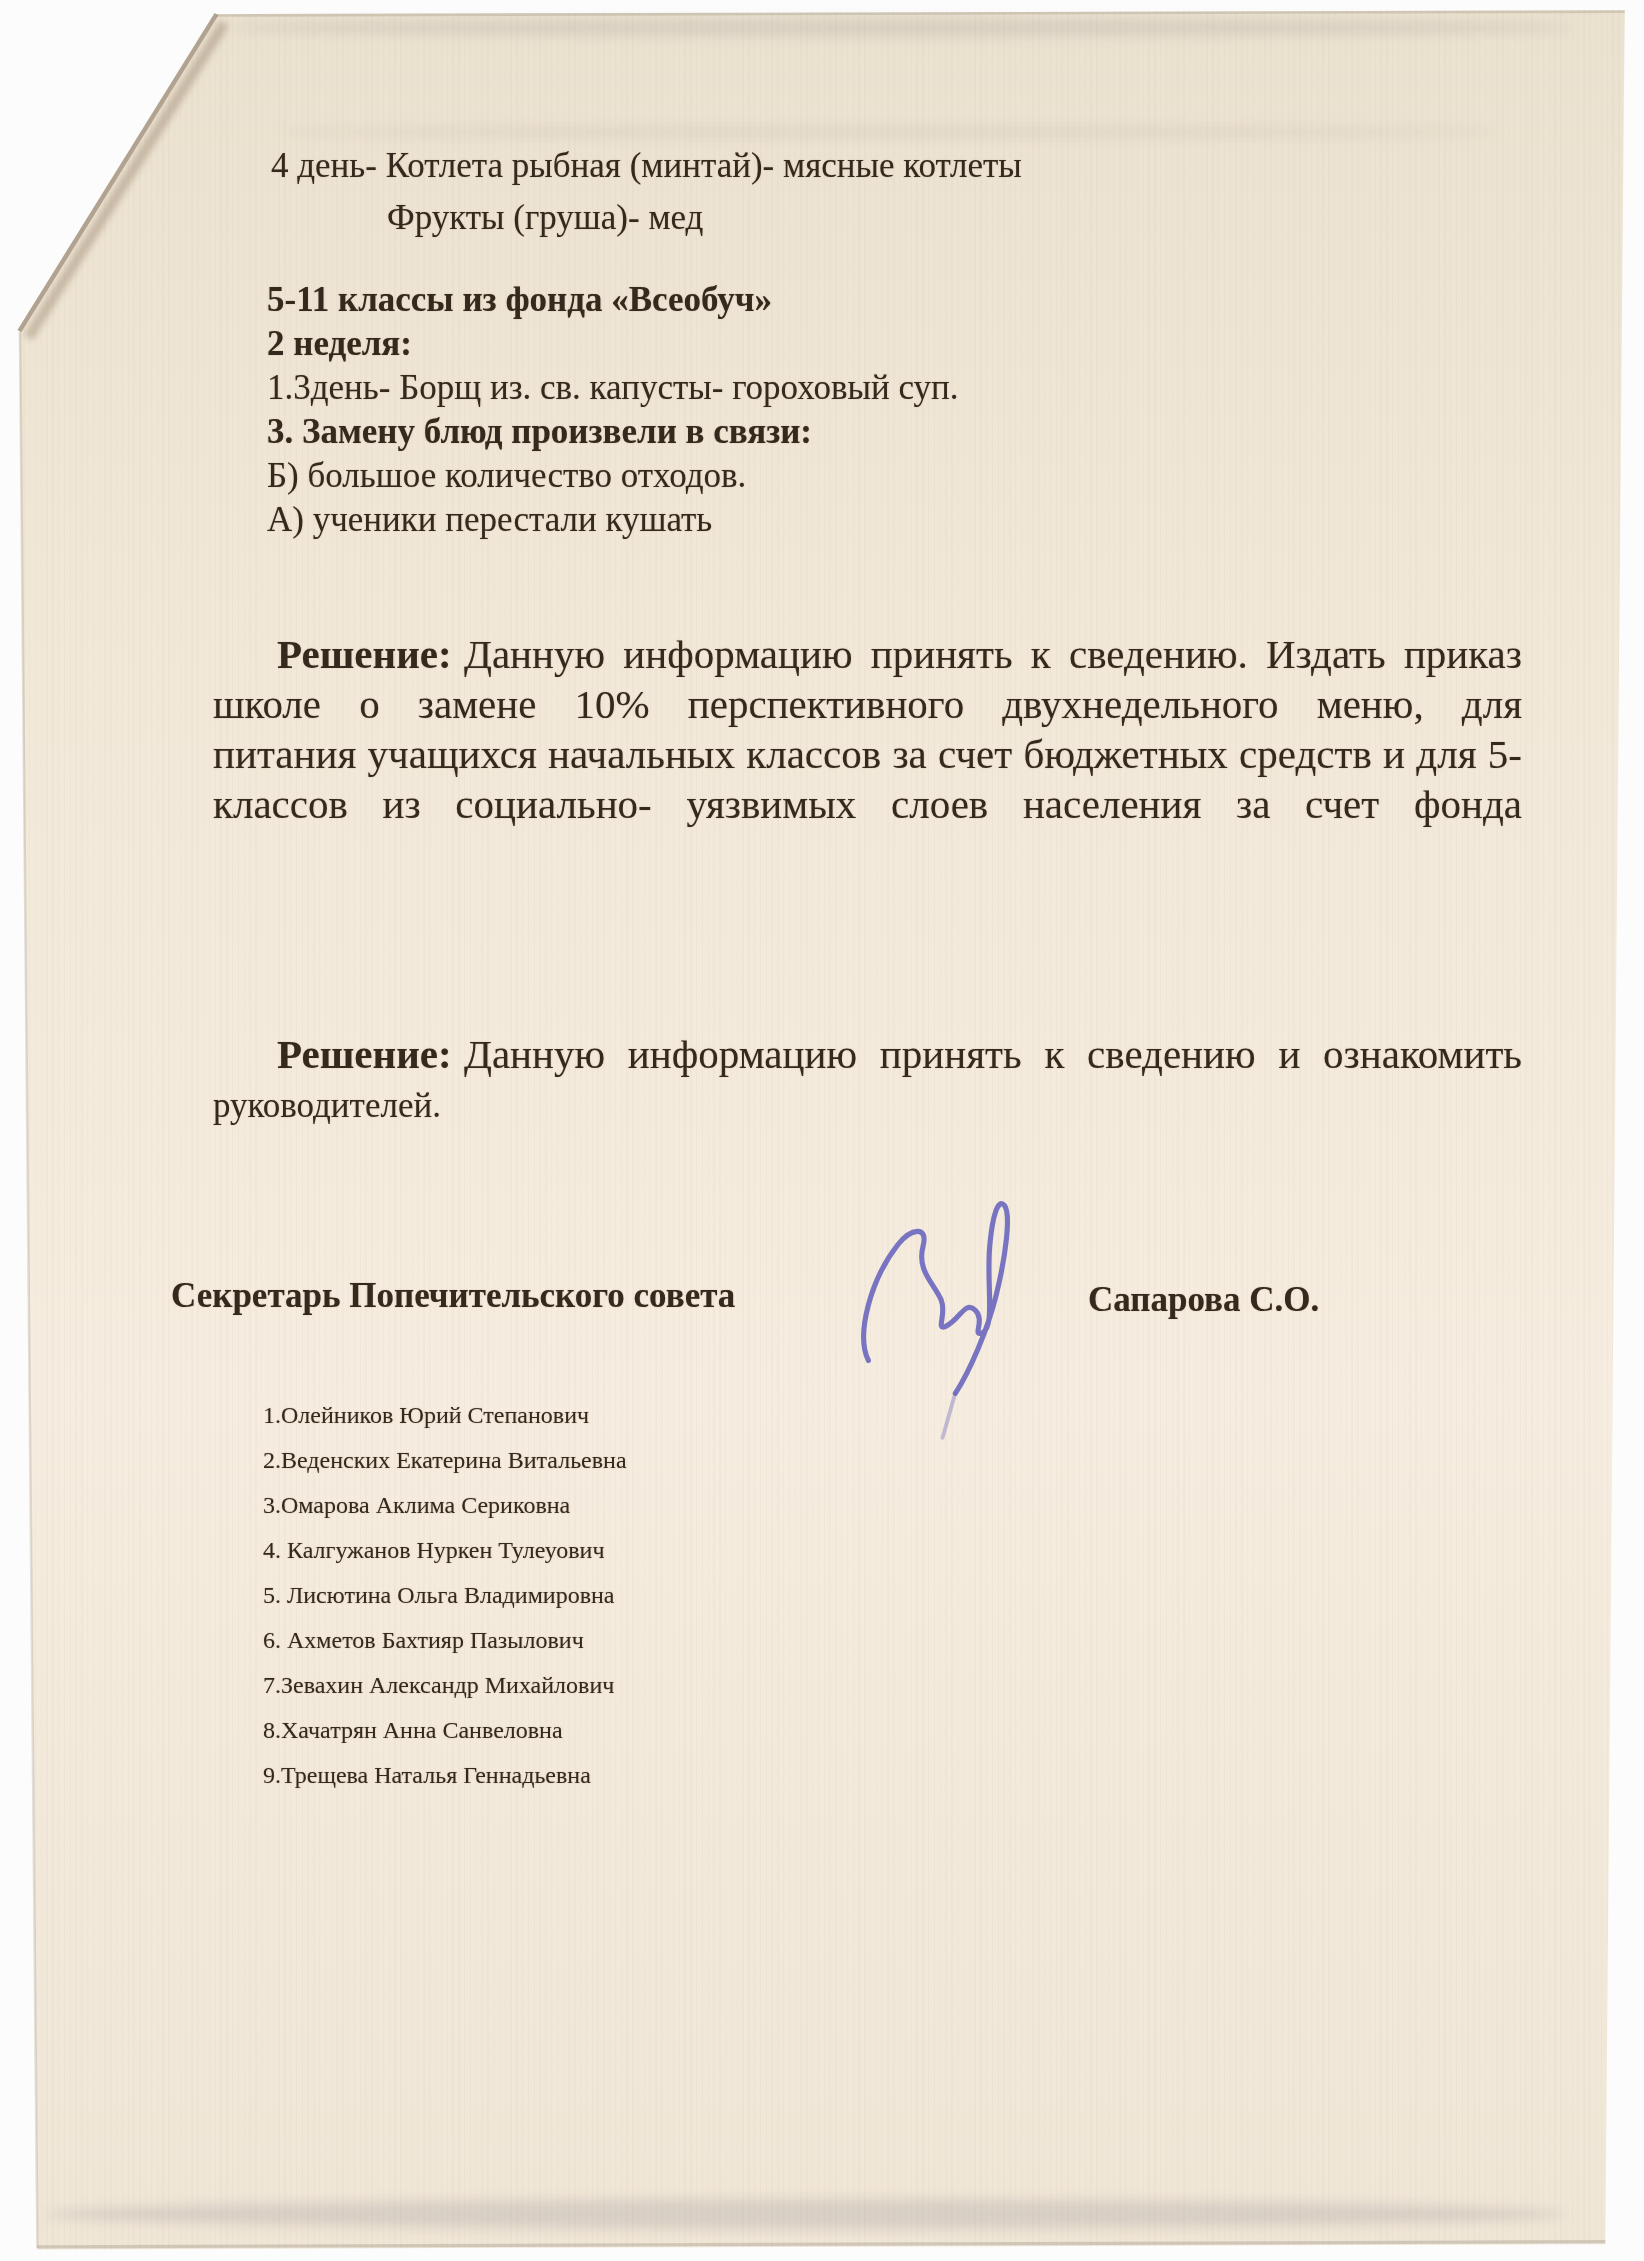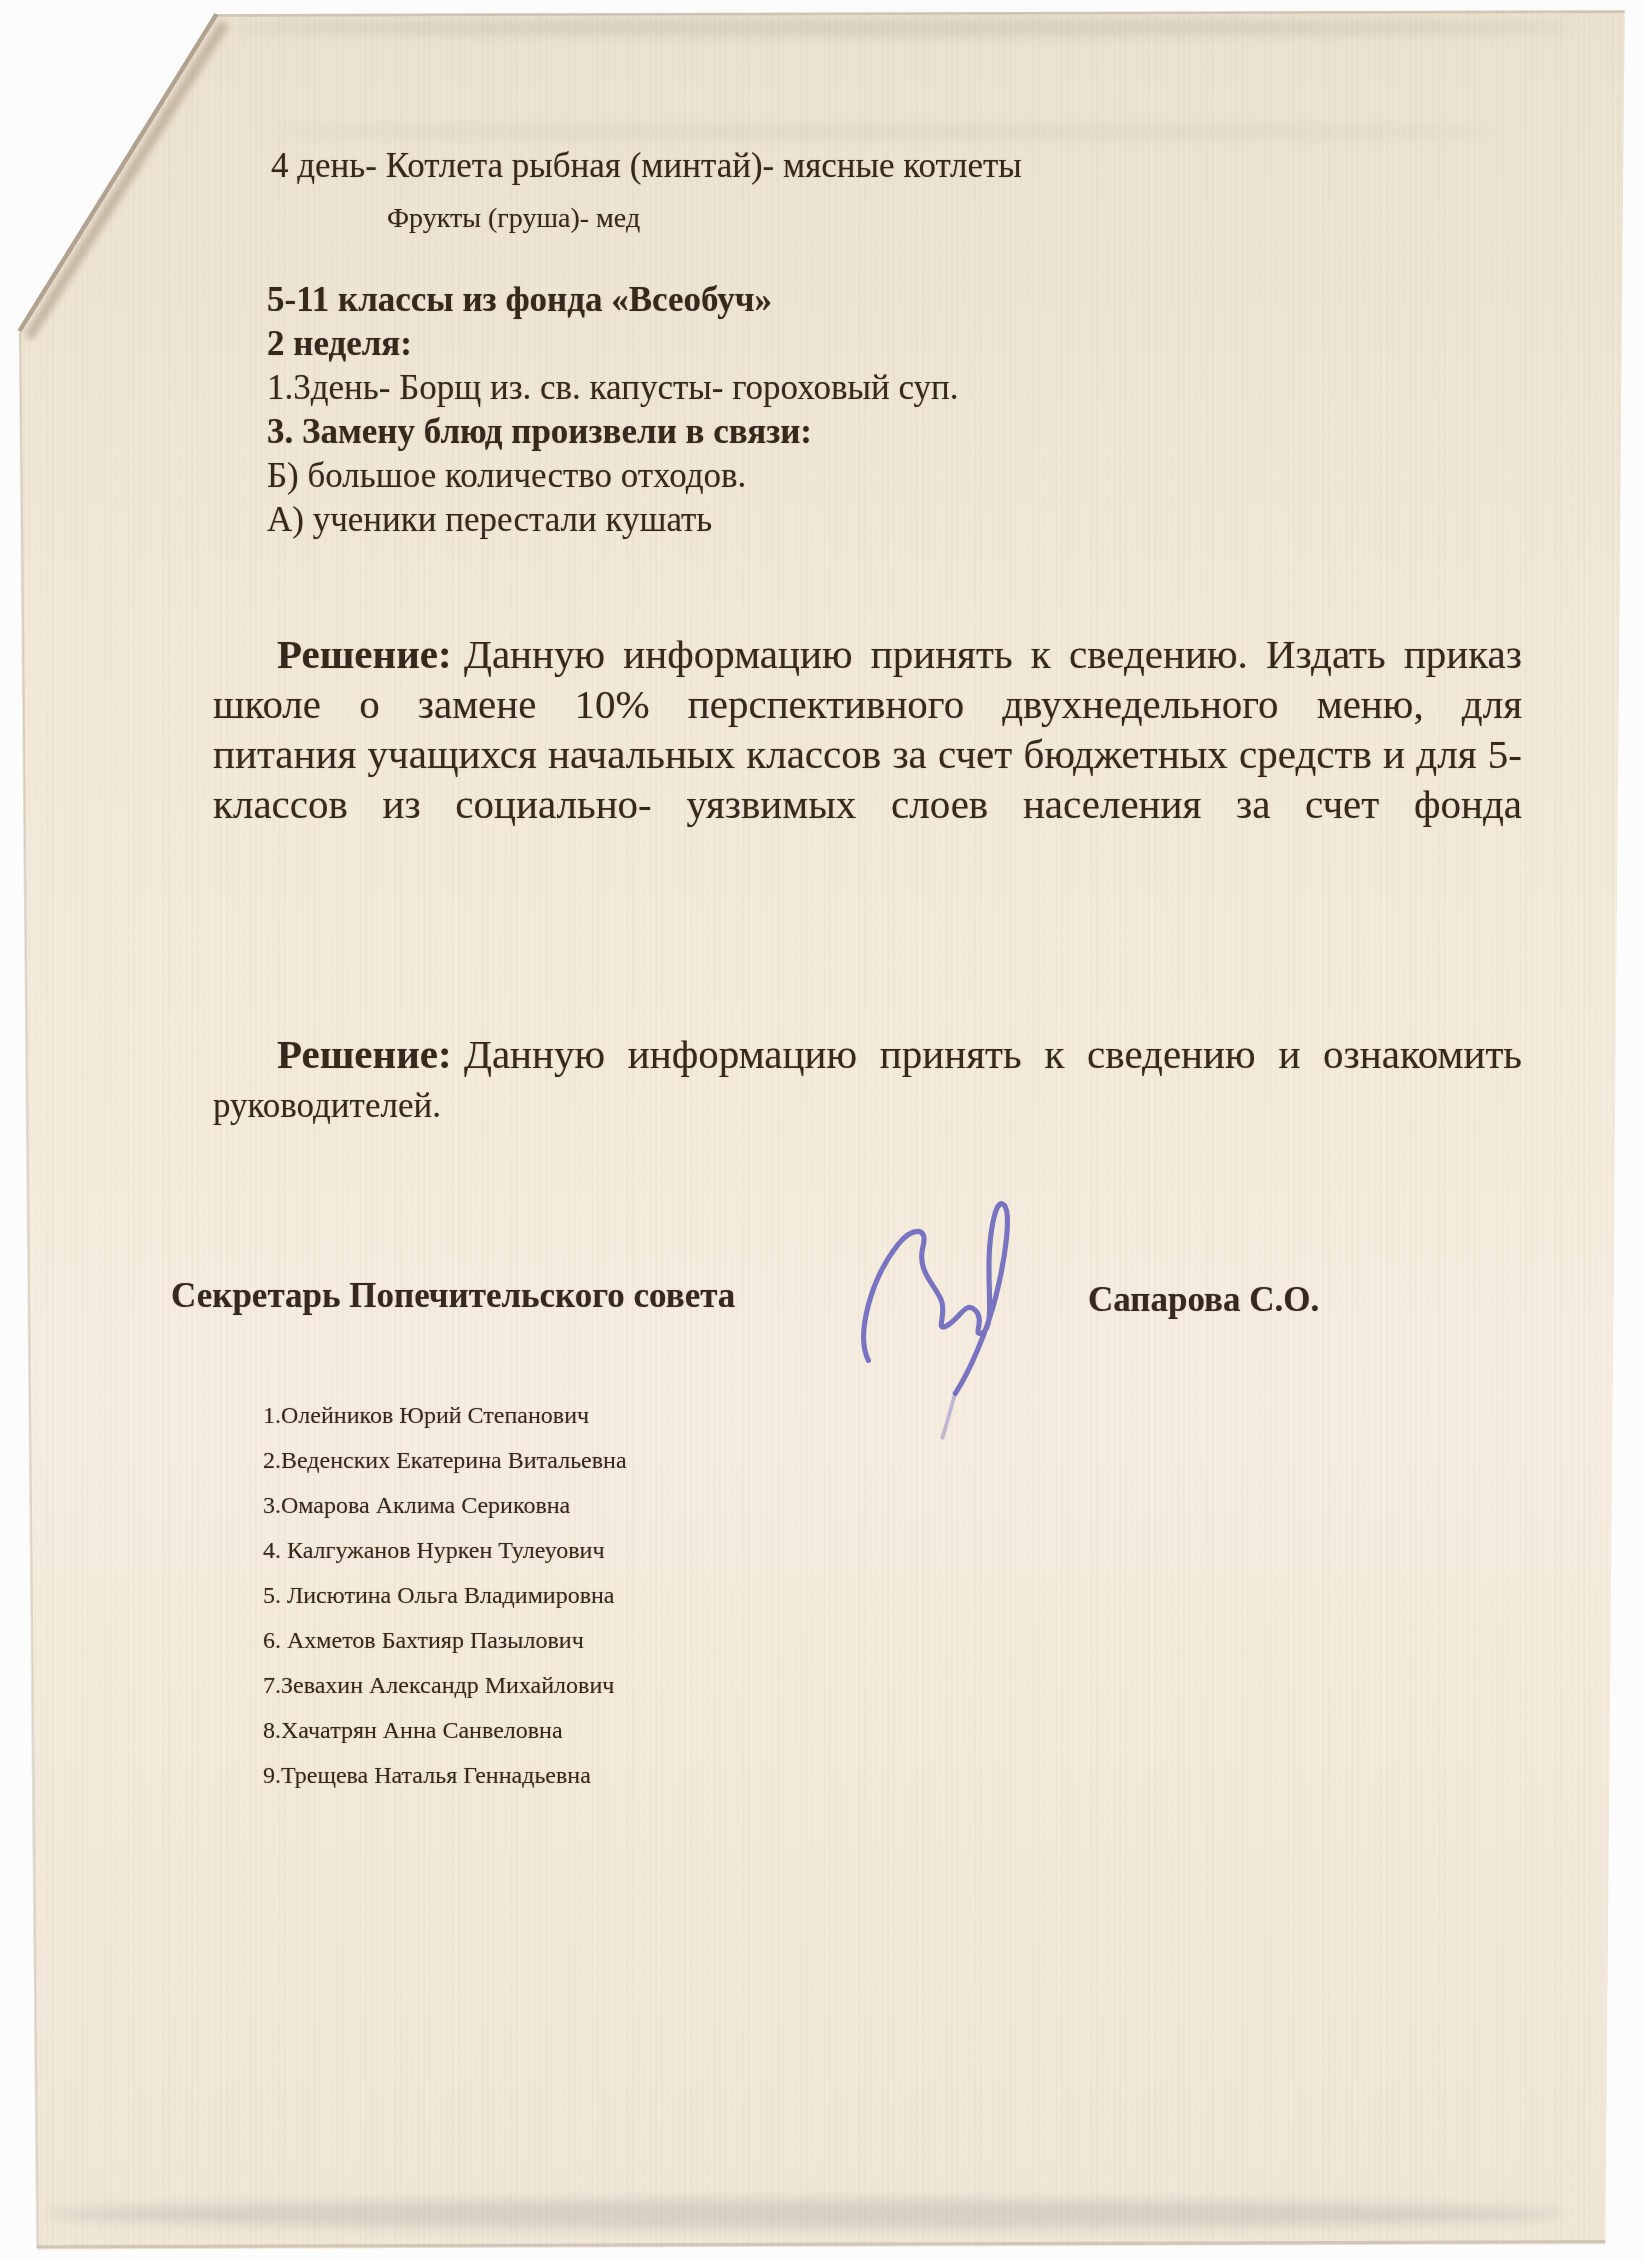--- a/index.html
+++ b/index.html
@@ -26,21 +26,21 @@
   .smudge.top2{left:277px;top:126px;width:1224px;height:11.6px;background:rgba(130,125,120,0.10);}
   .smudge.bottom{left:45px;top:2199px;width:1520px;height:30px;background:rgba(112,108,124,0.18);}
 
   .textlayer{position:absolute;left:0;top:0;width:1644px;height:1718px;color:#35291d;}
   .textlayer div{text-shadow:0 0 1.3px rgba(86,64,42,0.35);}
   .line{position:relative;white-space:pre;font-size:35px;line-height:44px;}
   .abs{position:absolute;}
   .b{font-weight:bold;}
 
   .menu1{left:271px;top:144px;font-size:35px;}
-  .menu2{left:387px;top:196px;font-size:28px;}
+  .menu2{left:387px;top:196px;font-size:35px;}
   .section{left:267px;top:278px;}
   .section .line{font-size:35px;height:44px;}
 
   .para{position:absolute;left:213px;width:1309px;}
   .jline{
     white-space:pre-wrap;
     text-align:justify;
     overflow:hidden;
     font-size:41px;
   }

